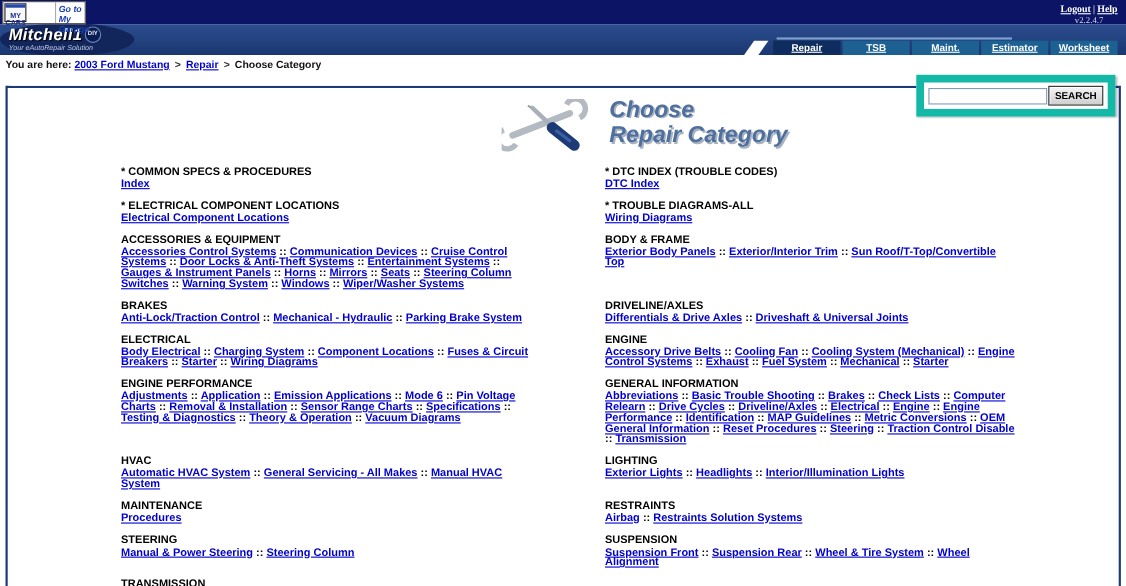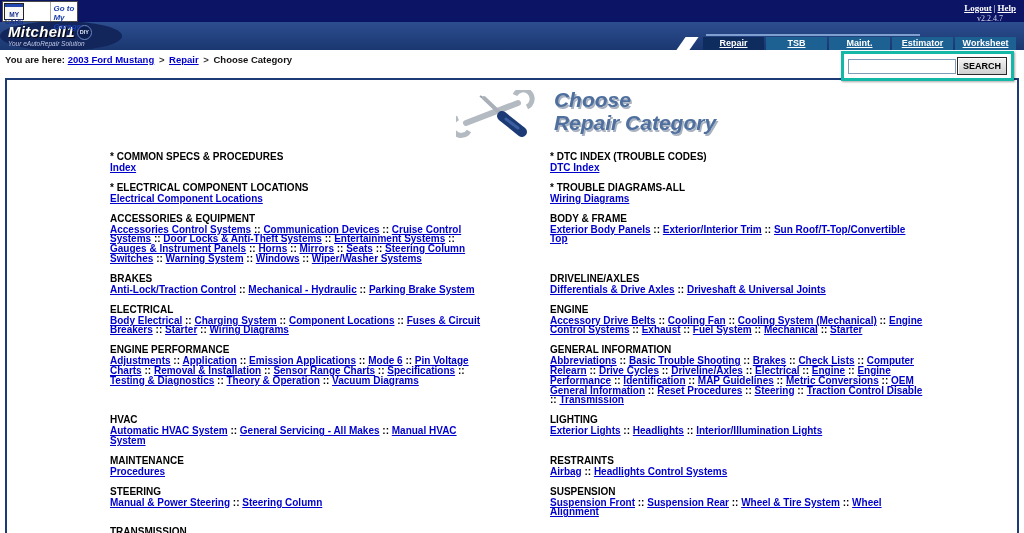--- a/index.html
+++ b/index.html
@@ -65,22 +65,22 @@
     background:#1d6092;
   }
   .tab.active { background:#0e2d5e; }
 
   
   .crumbrow { position:relative; height:28px; background:#fff;border-radius:11px; }
   .breadcrumb { padding:4px 0 0 5px; font-size:9.5px; font-weight:bold; color:#111; }
   .breadcrumb a { color:#0000cc; text-decoration:underline; }
   .breadcrumb .sep { padding:0 2px; color:#333; }
   .search-panel {
-    position:absolute; right:10px; top:1px; background:#fff;
-    border:3px solid #14b8a6; box-shadow:1px 1px 2px rgba(0,0,0,.35);
+    position:absolute; right:10px; top:18px; background:#fff;
+    border:7px solid #14b8a6; box-shadow:1px 1px 2px rgba(0,0,0,.35);
     padding:3px 4px; display:flex; gap:1px; align-items:center; z-index:5;
   }
   .search-input { width:108px; height:15px; border:1px solid #7f9db9; font-size:10px; padding:0 2px; }
   .search-btn {
     height:18px; font-size:9px; font-weight:bold; color:#000;
     background:linear-gradient(#f4f4f4,#cfcfcf); border:1px solid #2a2a2a;
     box-shadow:inset 1px 1px 0 #fff; padding:0 5px;
     font-family:"Liberation Sans",sans-serif;
   }
 
@@ -243,21 +243,21 @@
           <div class="cat-links"><a href="#" class="cat-link">Exterior Lights</a><span class="sep"> :: </span><a href="#" class="cat-link">Headlights</a><span class="sep"> :: </span><a href="#" class="cat-link">Interior/Illumination Lights</a></div>
         </div>
       </div>
       <div class="cat-row">
         <div class="cat-cell">
           <div class="cat-heading">MAINTENANCE</div>
           <div class="cat-links"><a href="#" class="cat-link">Procedures</a></div>
         </div>
         <div class="cat-cell">
           <div class="cat-heading">RESTRAINTS</div>
-          <div class="cat-links"><a href="#" class="cat-link">Airbag</a><span class="sep"> :: </span><a href="#" class="cat-link">Headlights Control Systems</a></div>
+          <div class="cat-links"><a href="#" class="cat-link">Airbag</a><span class="sep"> :: </span><a href="#" class="cat-link">Restraints Solution Systems</a></div>
         </div>
       </div>
       <div class="cat-row">
         <div class="cat-cell">
           <div class="cat-heading">STEERING</div>
           <div class="cat-links"><a href="#" class="cat-link">Manual &amp; Power Steering</a><span class="sep"> :: </span><a href="#" class="cat-link">Steering Column</a></div>
         </div>
         <div class="cat-cell">
           <div class="cat-heading">SUSPENSION</div>
           <div class="cat-links"><a href="#" class="cat-link">Suspension Front</a><span class="sep"> :: </span><a href="#" class="cat-link">Suspension Rear</a><span class="sep"> :: </span><a href="#" class="cat-link">Wheel &amp; Tire System</a><span class="sep"> :: </span><a href="#" class="cat-link">Wheel Alignment</a></div>

